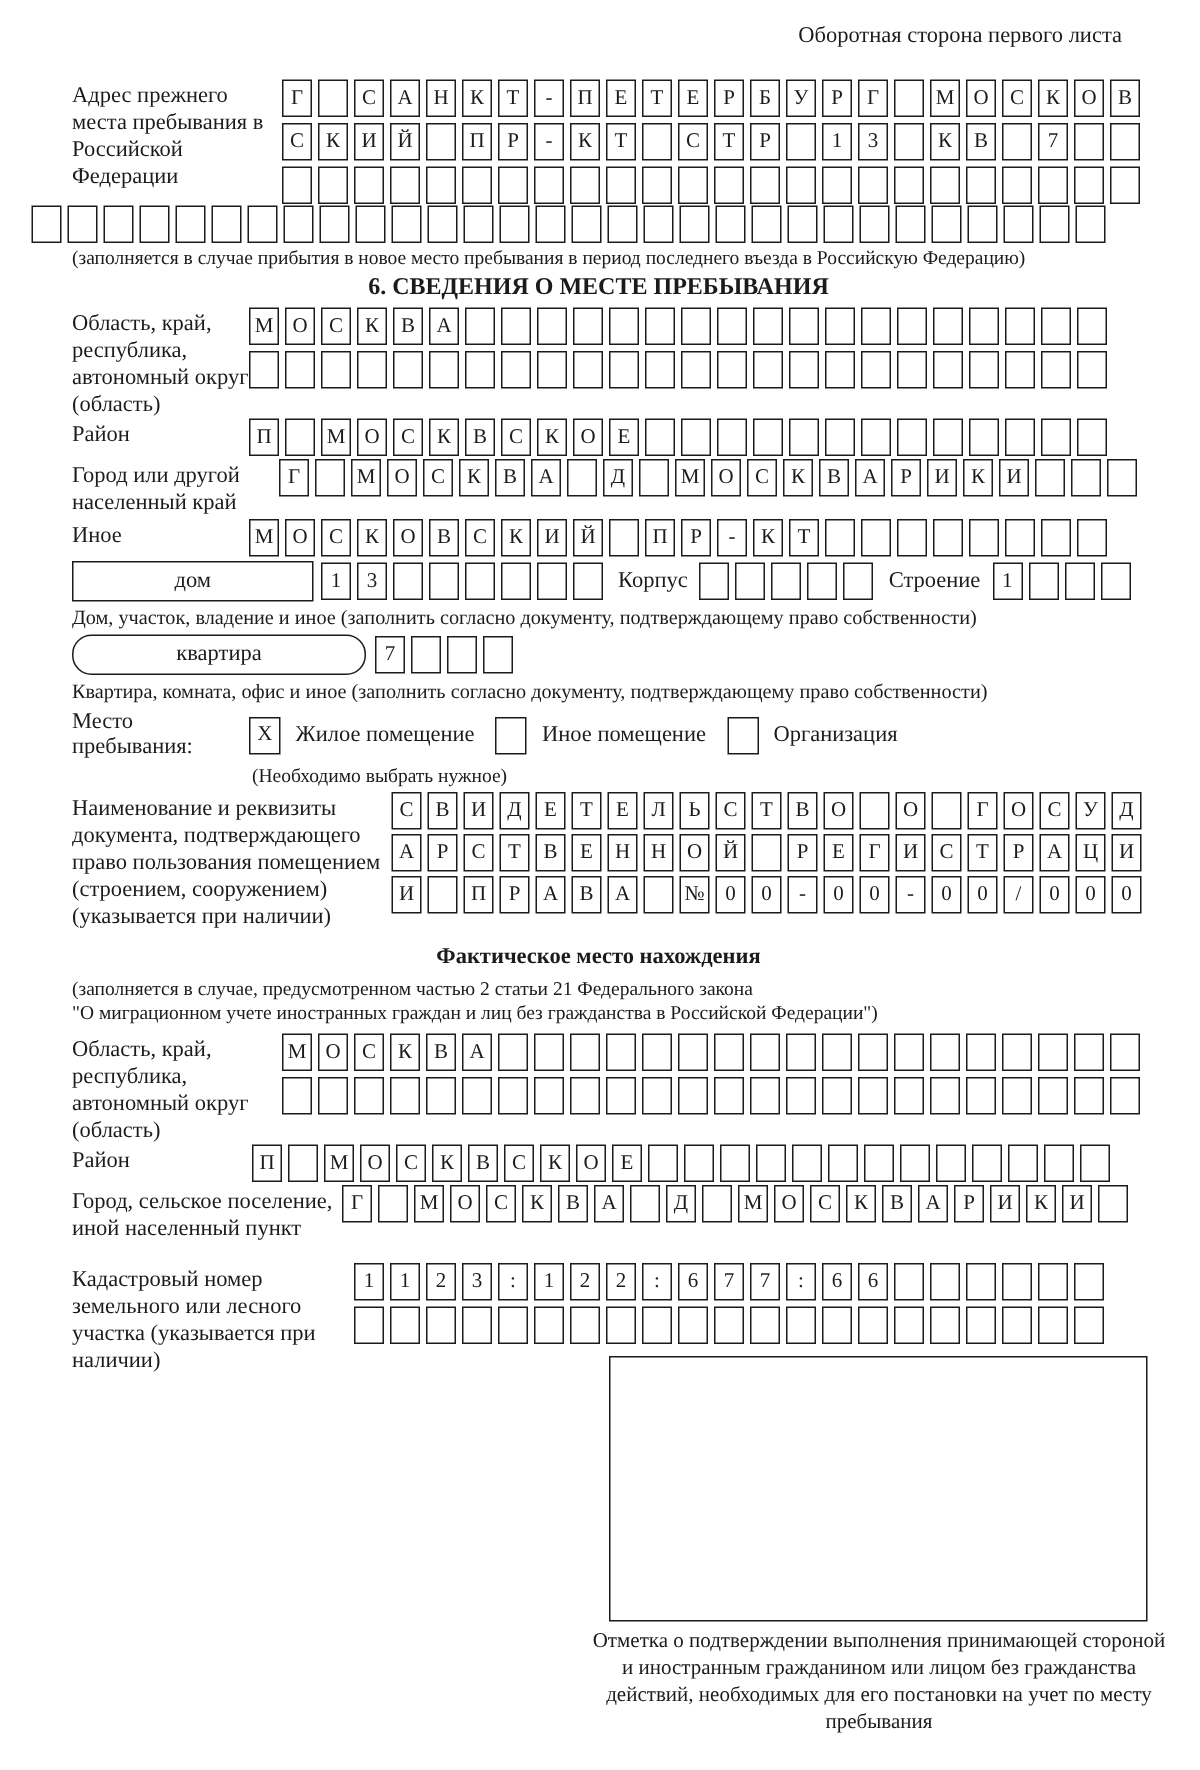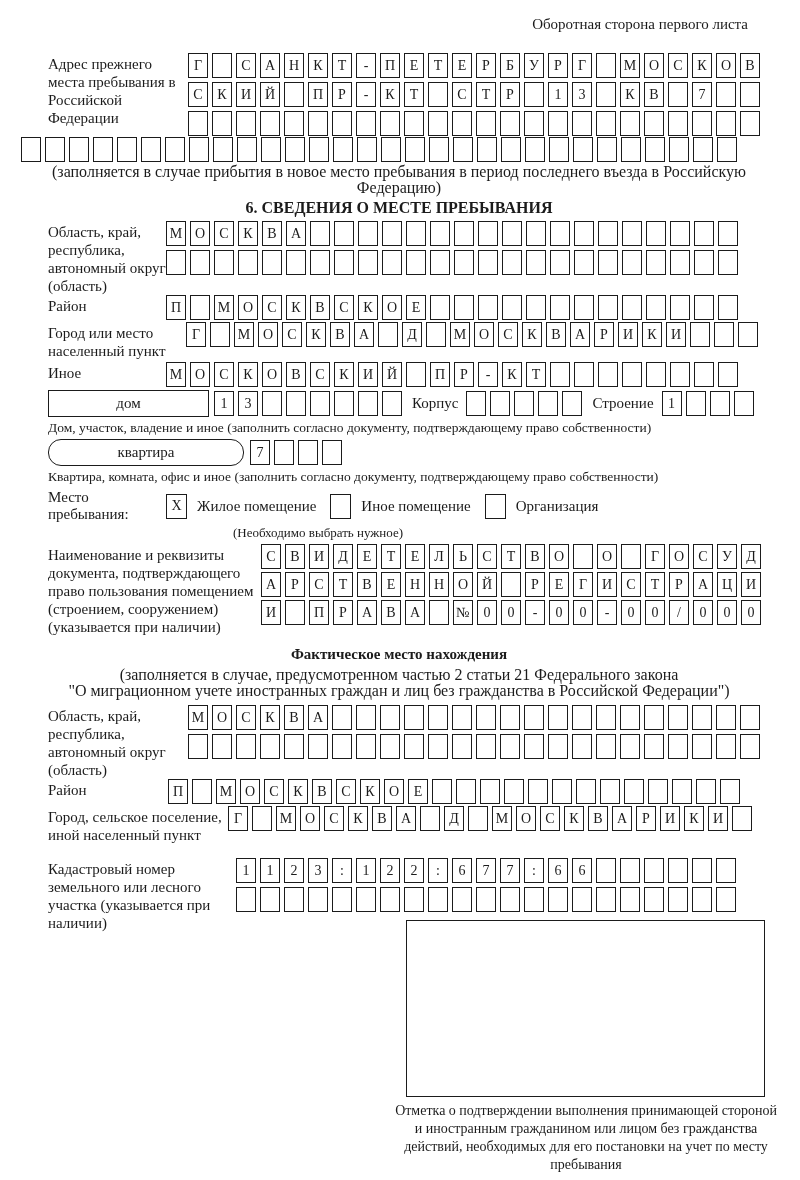--- a/index.html
+++ b/index.html
@@ -20,21 +20,21 @@
 
   .cellstack { display:flex; flex-direction:column; gap:4px; }
   .cellrow { display:flex; gap:4px; flex:none; }
   .cell {
     flex:none; width:20px; height:25px;
     border:1.6px solid #1b1b1b;
     display:flex; align-items:center; justify-content:center;
     font-size:14px; background:#fff;
   }
 
-  .note-c { text-align:center; font-size:16px; line-height:16px; }
+  .note-c { text-align:left; font-size:13px; line-height:16px; }
   .sec-title { text-align:center; font-weight:bold; font-size:16px; }
   .sub-title { text-align:center; font-weight:bold; font-size:15px; }
 
   .fullrow { margin-left:-27px; margin-top:1px; }
 
   .dom-row { display:flex; align-items:center; margin-top:3px; }
   .wide-box {
     flex:none; height:27px; border:1.6px solid #1b1b1b;
     display:flex; align-items:center; justify-content:center; font-size:15px;
   }
@@ -43,21 +43,21 @@
   .inline-lbl { font-size:15px; margin:0 8px 0 10px; }
   .caption { font-size:13.5px; margin-top:3px; line-height:16px; }
 
   .mesto-row { display:flex; align-items:center; margin-top:4px; }
   .mesto-label { font-size:15px; width:118px; }
   .checkbox {
     flex:none; width:21px; height:25px; border:1.6px solid #1b1b1b;
     display:flex; align-items:center; justify-content:center; font-size:14px;
   }
   .opt-label { font-size:15px; margin:0 14px 0 10px; }
-  .mesto-note { font-size:13px; margin-left:120px; width:300px; text-align:center; margin-top:2px; }
+  .mesto-note { font-size:13px; margin-left:120px; width:300px; margin-top:2px; }
 
   .stamp-wrap { margin-left:358px; margin-top:-12px; width:360px; }
   .stamp-box { width:359px; height:177px; border:1.8px solid #1b1b1b; }
   .stamp-caption { width:392px; margin-left:-16px; text-align:center; font-size:14px; line-height:18px; margin-top:5px; }
 
   .mt2{margin-top:2px;} .mt3{margin-top:3px;} .mt4{margin-top:4px;}
   .mt6{margin-top:6px;} .mt10{margin-top:10px;} .mt14{margin-top:14px;}
   .mt20{margin-top:20px;}
 </style>
 </head>
@@ -268,21 +268,21 @@
         <span class="cell"></span>
         <span class="cell"></span>
         <span class="cell"></span>
         <span class="cell"></span>
         <span class="cell"></span>
         <span class="cell"></span>
       </div>
   </div>
 
   <div class="frow mt2">
-    <div class="flabel w138">Город или место населенный пункт</div>
+    <div class="flabel w138">Город или другой населенный край</div>
     <div class="cellrow">
         <span class="cell">Г</span>
         <span class="cell"></span>
         <span class="cell">М</span>
         <span class="cell">О</span>
         <span class="cell">С</span>
         <span class="cell">К</span>
         <span class="cell">В</span>
         <span class="cell">А</span>
         <span class="cell"></span>

